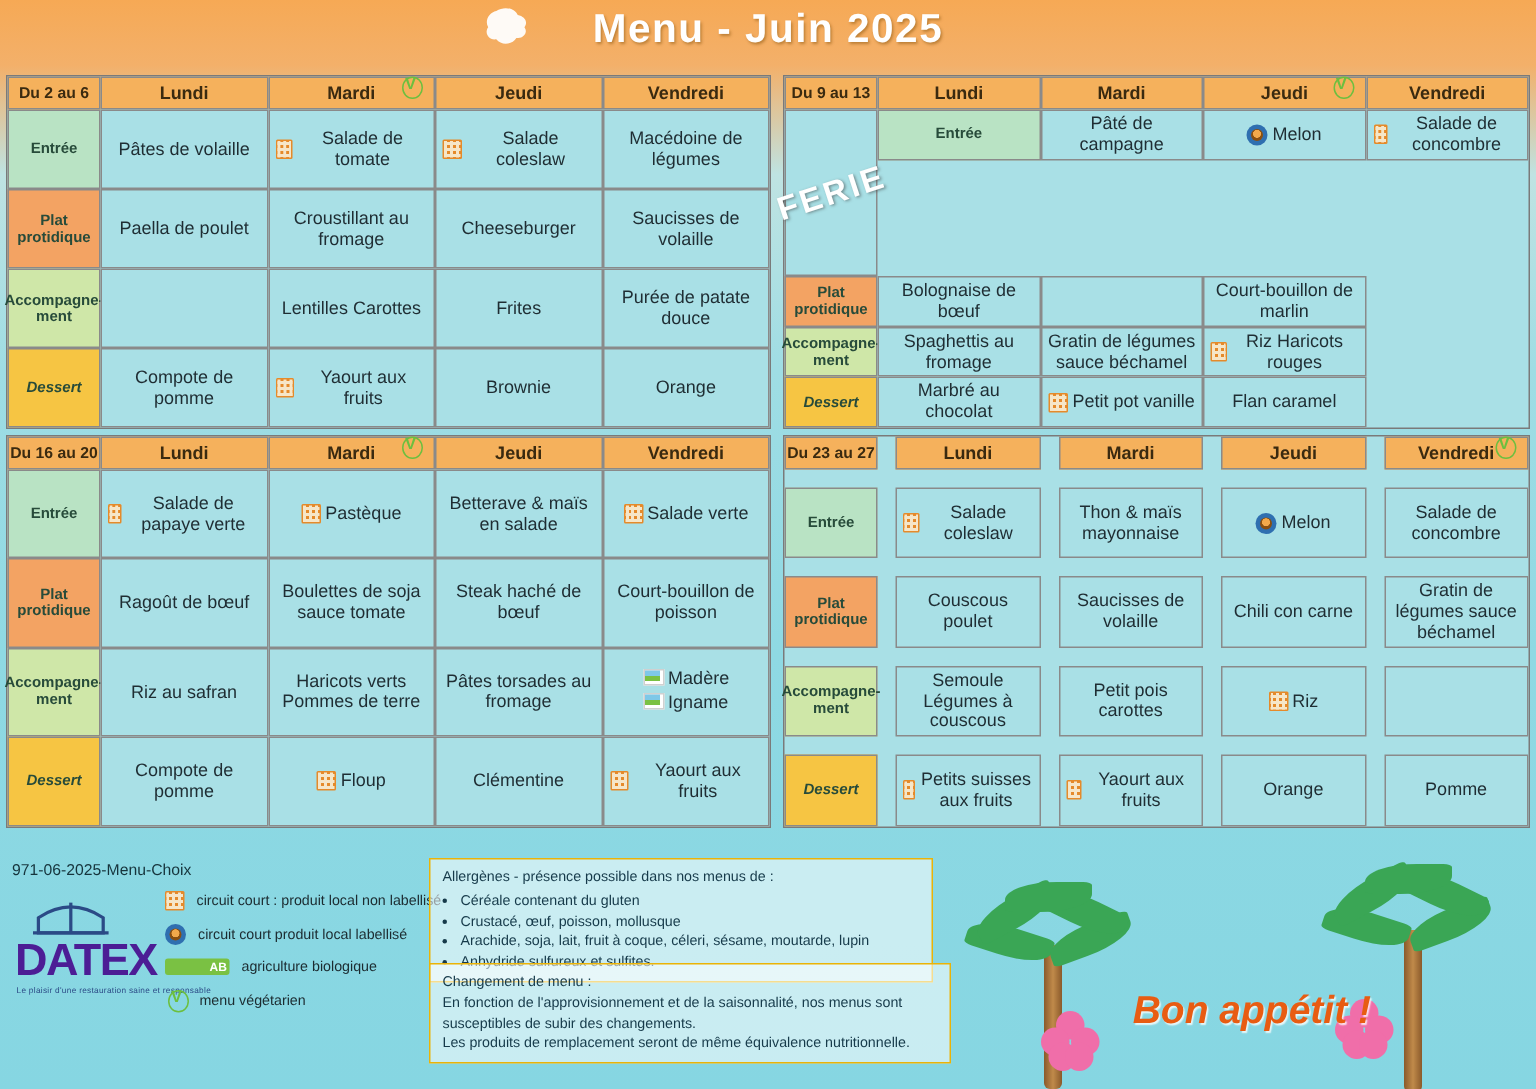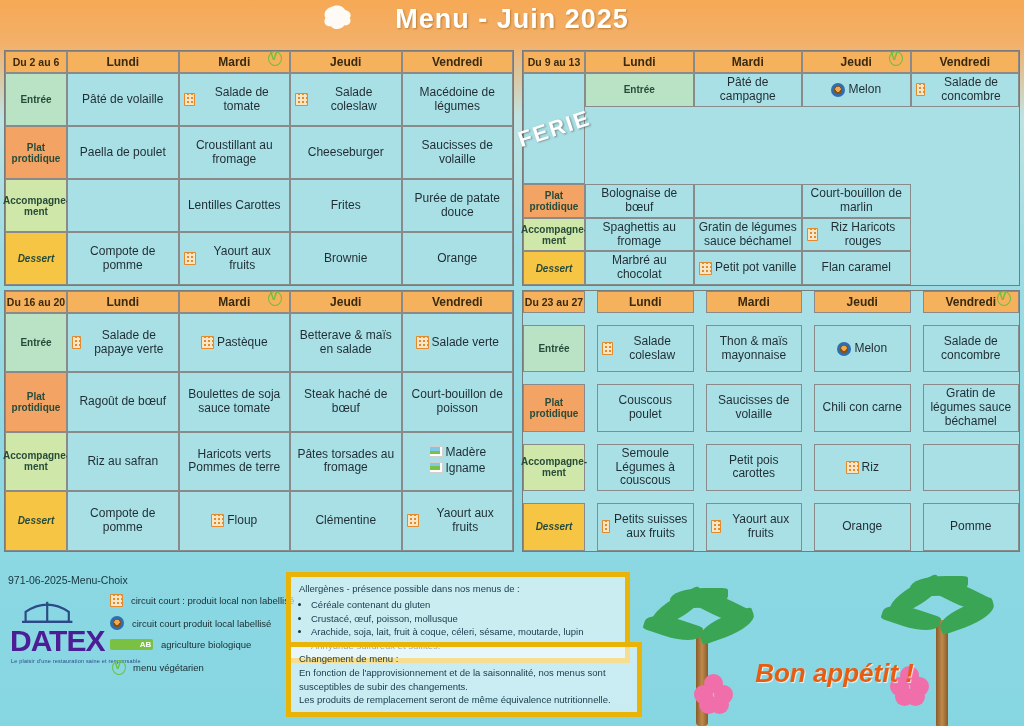--- a/index.html
+++ b/index.html
@@ -91,21 +91,21 @@
   
   .footer{position:absolute;left:0;top:566px;width:1024px;height:160px;}
   .ref{position:absolute;left:8px;top:8px;font-size:10.5px;color:#16343c;}
   .logo{position:absolute;left:10px;top:30px;width:110px;height:80px;}
   .logo .lname{font-size:30px;font-weight:bold;color:#4c1d95;letter-spacing:-1px;}
   .logo .lsub{font-size:5.5px;color:#2b4a86;letter-spacing:.2px;}
   .legend{position:absolute;left:110px;top:28px;font-size:9.5px;color:#1c2b30;}
   .legend .lrow{display:flex;align-items:center;margin-bottom:9px;}
   .legend .lrow span.lt{margin-left:5px;}
   .box{
-    position:absolute;border:5px solid #eab308;background:rgba(255,255,255,.55);
+    position:absolute;border:1px solid #eab308;background:rgba(255,255,255,.55);
     font-size:9.5px;color:#163a4a;padding:5px 8px;line-height:1.45;
   }
   .box.allerg{left:286px;top:6px;width:318px;}
   .box.chg{left:286px;top:76px;width:330px;}
   .box ul{margin:2px 0 0 12px;padding:0;}
   .bon{
     position:absolute;right:110px;top:92px;font-size:26px;font-weight:bold;color:#e85c12;
     font-style:italic;text-shadow:1px 1px 1px rgba(255,255,255,.8);
   }
   
@@ -132,21 +132,21 @@
     <div class="cellhdr">Lundi</div>
     <div class="cellhdr">
       <span>Mardi</span>
       <span class="ico ico-veg hdr-veg"></span>
     </div>
     <div class="cellhdr">Jeudi</div>
     <div class="cellhdr">Vendredi</div>
 
     <div class="rowlab rl-entree">Entrée</div>
     <div class="cell">
-        <span class="txt">Pâté de volaille</span>
+        <span class="txt">Pâtes de volaille</span>
       </div>
     <div class="cell">
         <span class="ico ico-cc"></span>
         <span class="txt">Salade de tomate</span>
       </div>
     <div class="cell">
         <span class="ico ico-cc"></span>
         <span class="txt">Salade coleslaw</span>
       </div>
     <div class="cell">

